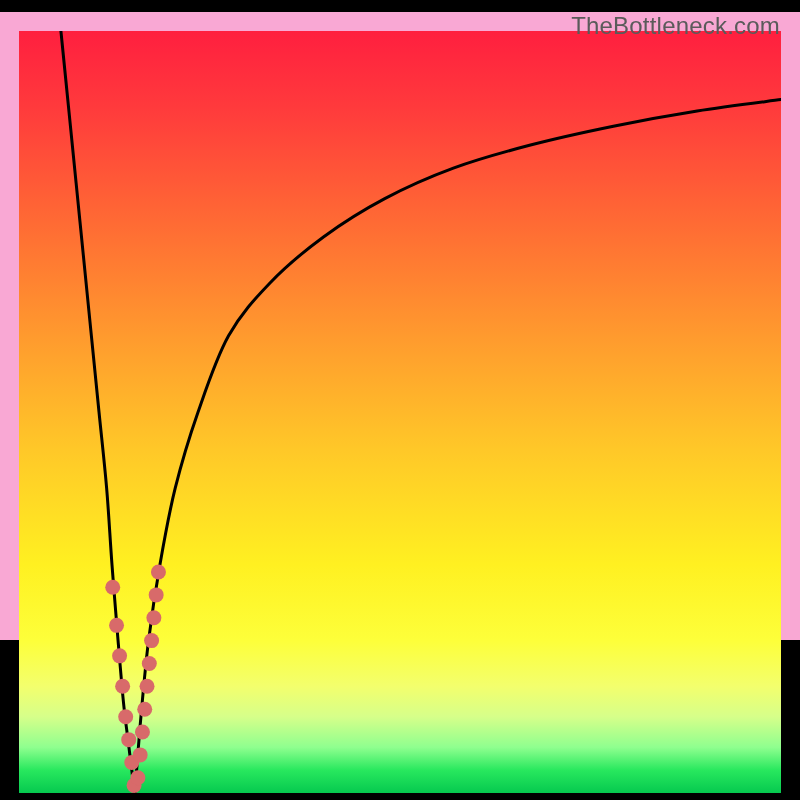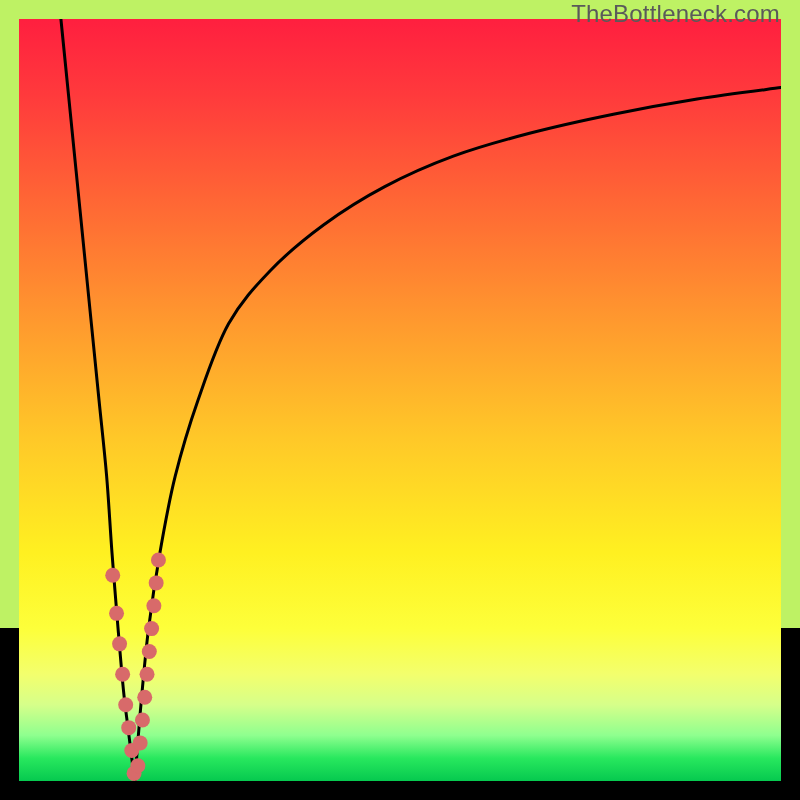--- a/index.html
+++ b/index.html
@@ -6,25 +6,25 @@
     margin: 0;
     padding: 0;
     width: 800px;
     height: 800px;
     background: #000;
     overflow: hidden;
     font-family: Arial, Helvetica, sans-serif;
   }
   .frame {
     position: absolute;
-    top: 0;
+    top: 12px;
     left: 0;
     width: 800px;
     height: 628px;
-    background: #bef264;
+    background: #f9a8d4;
   }
   .plot {
     position: absolute;
     top: 19px;
     left: 19px;
     width: 762px;
     height: 762px;
     background: linear-gradient(to bottom,
       #ff1f3f 0%,
       #ff3a3c 10%,

